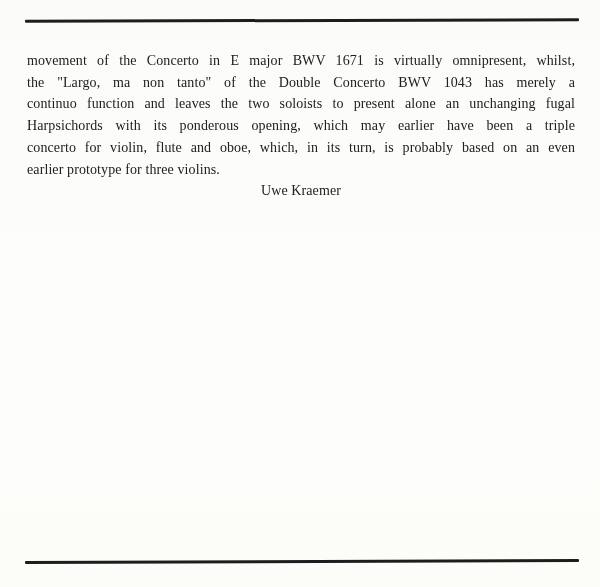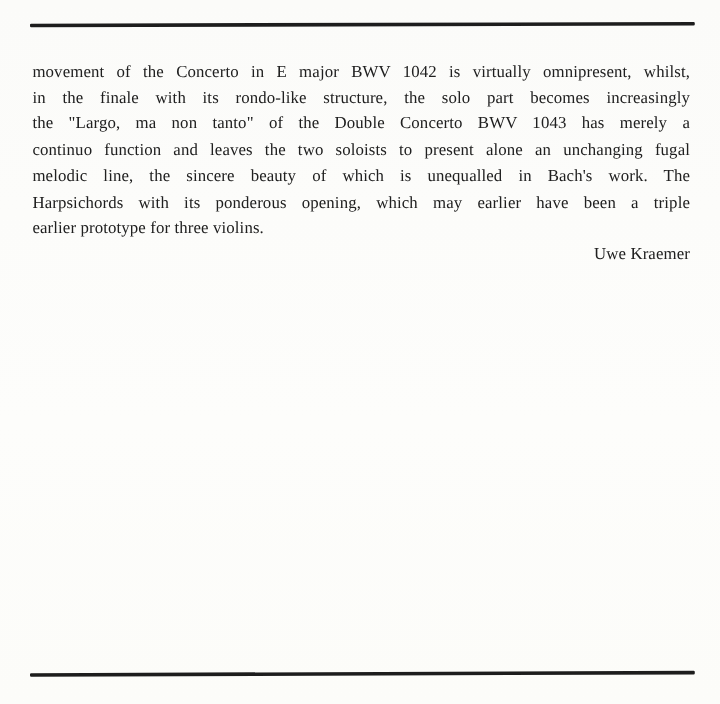--- a/index.html
+++ b/index.html
@@ -38,37 +38,36 @@
   .line{
     text-align:justify;
     text-align-last:justify;
     white-space:normal;
   }
   .line.last{
     text-align:right;
     text-align-last:left;
   }
   .signature{
-    text-align:right;
+    text-align:center;
     line-height:21.7px;
   }
 </style>
 </head>
 <body>
 
 <div class="page">
 
   <div class="rule top"></div>
 
   <div class="text-block">
-    <div class="line">movement of the Concerto in E major BWV 1042 is virtually omnipresent, whilst,</div>
-    <div class="line">in the finale with its rondo-like structure, the solo part becomes increasingly</div>
+    <div class="line">movement of the Concerto in E major BWV 1671 is virtually omnipresent, whilst,</div>
     <div class="line">the "Largo, ma non tanto" of the Double Concerto BWV 1043 has merely a</div>
     <div class="line">continuo function and leaves the two soloists to present alone an unchanging fugal</div>
-    <div class="line">melodic line, the sincere beauty of which is unequalled in Bach's work. The</div>
     <div class="line">Harpsichords with its ponderous opening, which may earlier have been a triple</div>
+    <div class="line">concerto for violin, flute and oboe, which, in its turn, is probably based on an even</div>
     <div class="line last">earlier prototype for three violins.</div>
     <div class="signature">Uwe Kraemer</div>
   </div>
 
   <div class="rule bottom"></div>
 
 </div>
 
 </body></html>

